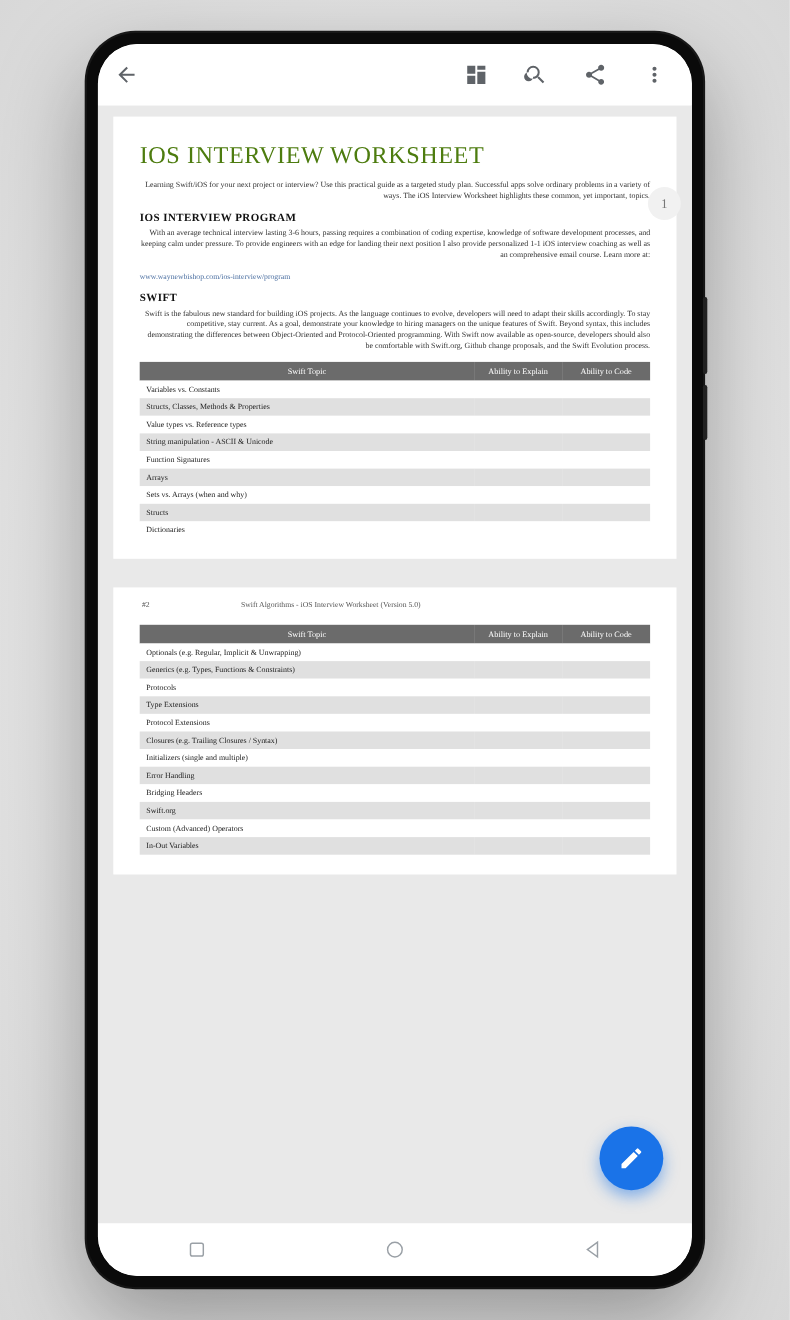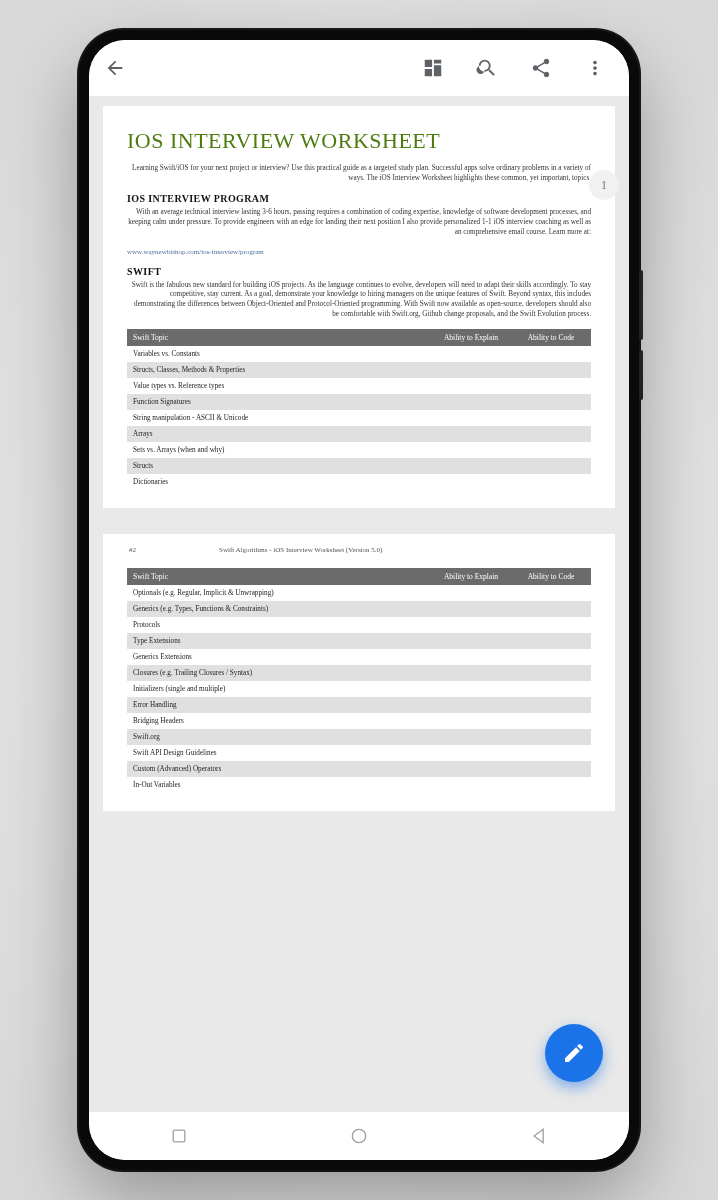--- a/index.html
+++ b/index.html
@@ -112,21 +112,21 @@
     width: 100%;
     border-collapse: collapse;
     font-family: Georgia, serif;
     margin-top: 10px;
   }
   table.worksheet th {
     background: #6b6b6b;
     color: #fff;
     font-size: 7.5px;
     font-weight: 400;
-    text-align: left;
+    text-align: center;
     padding: 4px 6px;
   }
   table.worksheet th:nth-child(2),
   table.worksheet th:nth-child(3) { width: 80px; text-align: center; }
   table.worksheet td {
     font-size: 7.2px;
     padding: 4px 6px;
     background: #fff;
     color: #222;
   }
@@ -250,26 +250,26 @@
                 <td>Structs, Classes, Methods &amp; Properties</td>
                 <td></td>
                 <td></td>
               </tr>
               <tr>
                 <td>Value types vs. Reference types</td>
                 <td></td>
                 <td></td>
               </tr>
               <tr>
+                <td>String manipulation - ASCII &amp; Unicode</td>
+                <td></td>
+                <td></td>
+              </tr>
+              <tr>
                 <td>Function Signatures</td>
-                <td></td>
-                <td></td>
-              </tr>
-              <tr>
-                <td>String manipulation - ASCII &amp; Unicode</td>
                 <td></td>
                 <td></td>
               </tr>
               <tr>
                 <td>Arrays</td>
                 <td></td>
                 <td></td>
               </tr>
               <tr>
                 <td>Sets vs. Arrays (when and why)</td>
@@ -318,21 +318,21 @@
                 <td>Protocols</td>
                 <td></td>
                 <td></td>
               </tr>
               <tr>
                 <td>Type Extensions</td>
                 <td></td>
                 <td></td>
               </tr>
               <tr>
-                <td>Generics Extensions</td>
+                <td>Protocol Extensions</td>
                 <td></td>
                 <td></td>
               </tr>
               <tr>
                 <td>Closures (e.g. Trailing Closures / Syntax)</td>
                 <td></td>
                 <td></td>
               </tr>
               <tr>
                 <td>Initializers (single and multiple)</td>
@@ -344,25 +344,20 @@
                 <td></td>
                 <td></td>
               </tr>
               <tr>
                 <td>Bridging Headers</td>
                 <td></td>
                 <td></td>
               </tr>
               <tr>
                 <td>Swift.org</td>
-                <td></td>
-                <td></td>
-              </tr>
-              <tr>
-                <td>Swift API Design Guidelines</td>
                 <td></td>
                 <td></td>
               </tr>
               <tr>
                 <td>Custom (Advanced) Operators</td>
                 <td></td>
                 <td></td>
               </tr>
               <tr>
                 <td>In-Out Variables</td>

